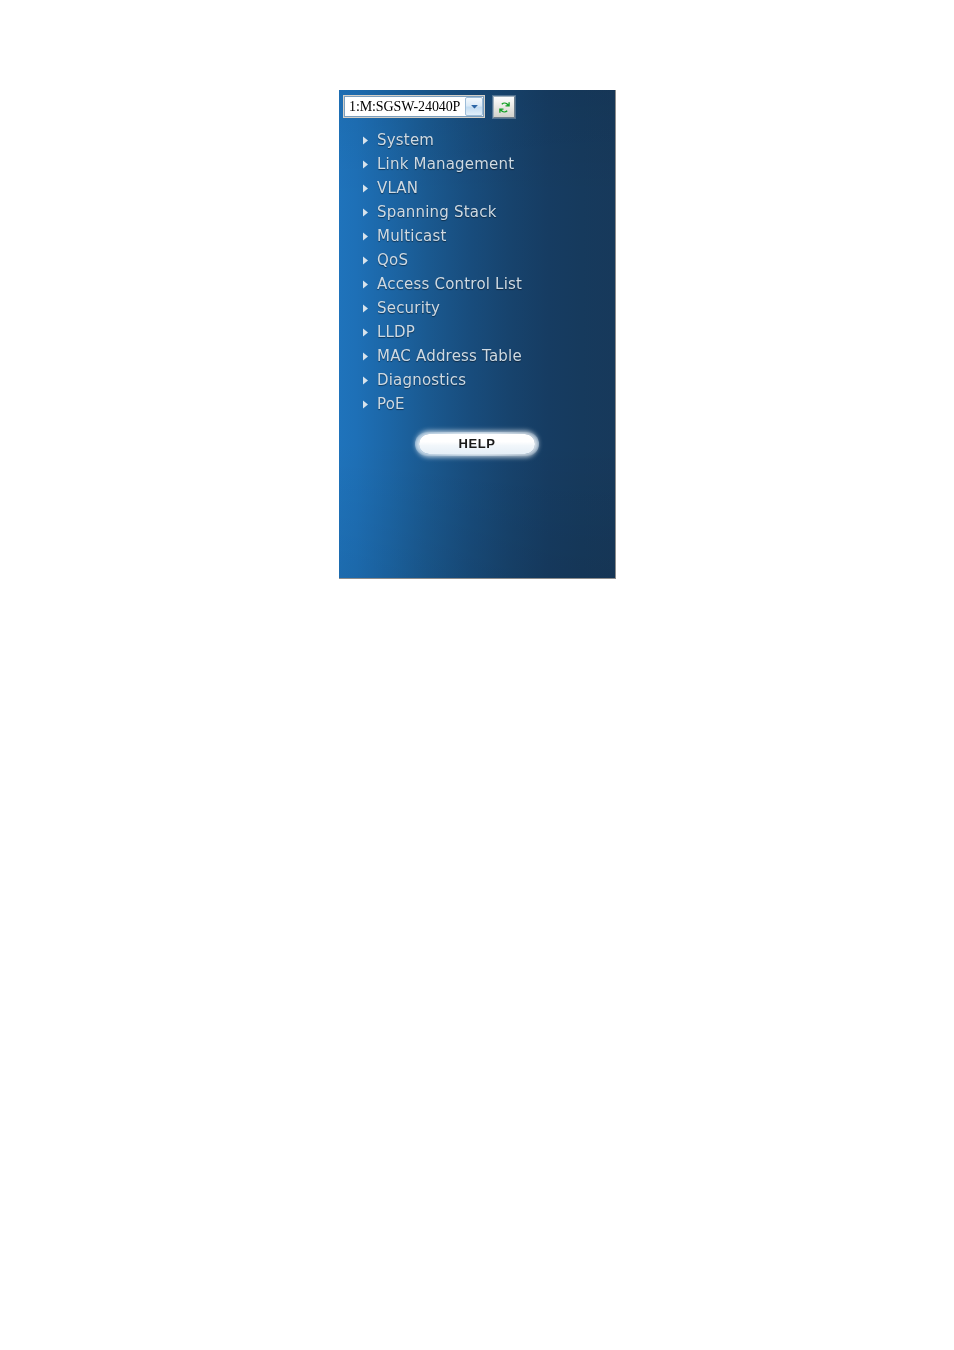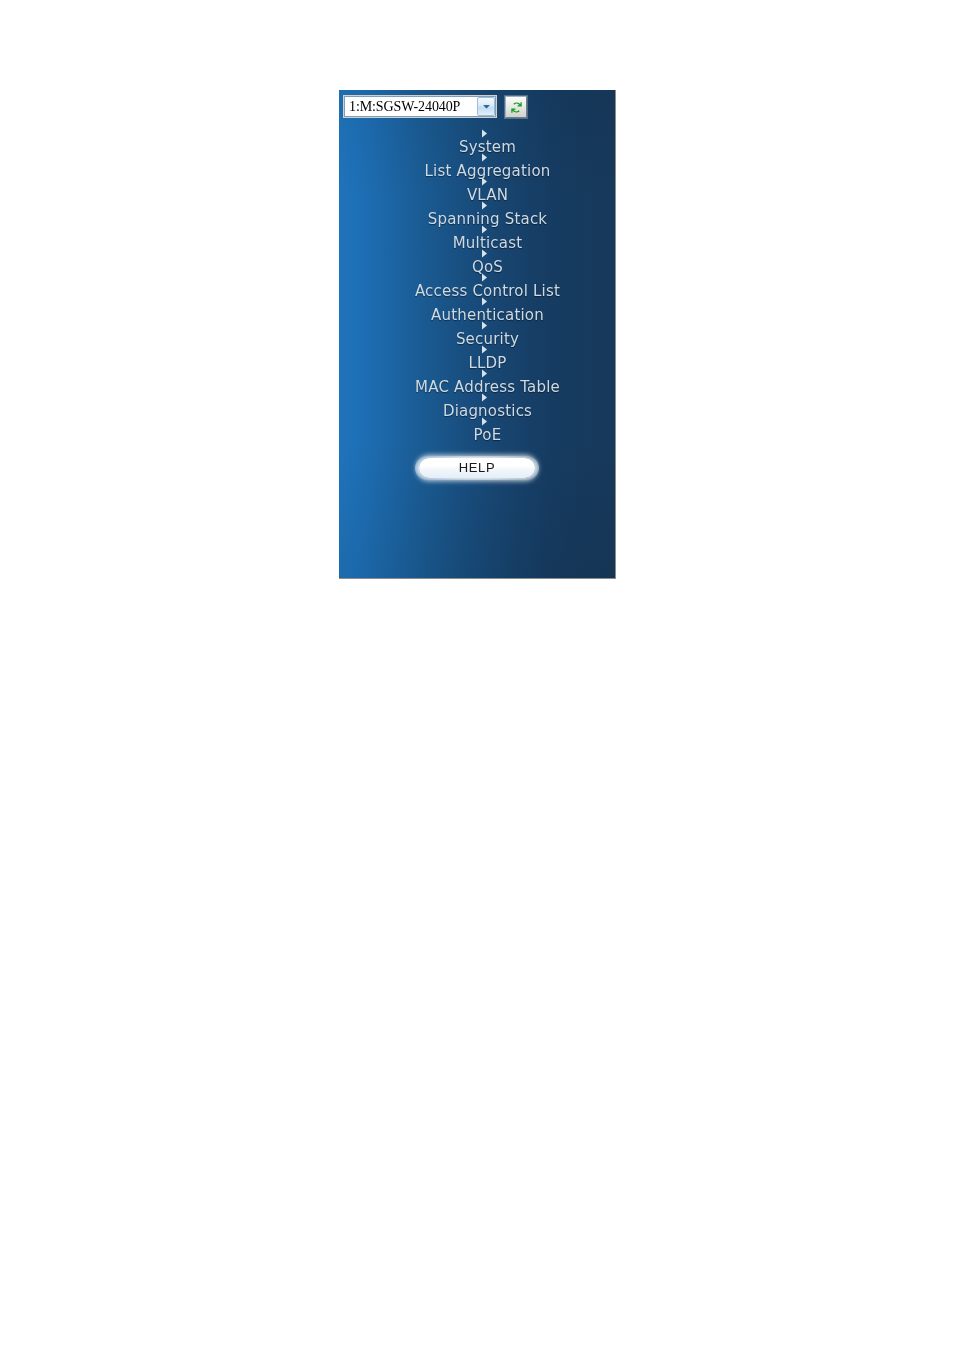--- a/index.html
+++ b/index.html
@@ -59,21 +59,21 @@
     display: flex;
     align-items: flex-start;
     padding: 6px 0 0 5px;
     height: 30px;
     box-sizing: border-box;
   }
 
   
   .combo {
     position: relative;
-    width: 152px;
+    width: 140px;
     height: 21px;
     box-sizing: border-box;
     background: #ffffff;
     border: 1px solid #7b9ebd;
     box-shadow: inset 1px 1px 0 #ffffff, 0 0 0 1px #d4d0c8;
     display: flex;
     align-items: center;
     cursor: pointer;
   }
   .combo-value {
@@ -127,21 +127,20 @@
     list-style: none;
     margin: 8px 0 0 0;
     padding: 0;
   }
   .menu-item {
     display: flex;
     align-items: center;
     height: 24px;
     padding-left: 21px;
     cursor: pointer;
-    flex-direction: column;
   }
   .menu-arrow {
     flex: 0 0 auto;
     width: 11px;
     height: 11px;
     margin-right: 6px;
     display: block;
   }
   .menu-label {
     font-family: "DejaVu Sans", sans-serif;
@@ -188,21 +187,21 @@
     border: none;
     display: flex;
     align-items: center;
     justify-content: center;
     cursor: pointer;
     padding: 0;
   }
   .help-text {
     font-family: "Liberation Sans", sans-serif;
     font-size: 13px;
-    font-weight: normal;
+    font-weight: bold;
     color: #1a1a1a;
     letter-spacing: 0.6px;
     line-height: 14px;
   }
 </style>
 </head>
 <body>
 
 <div id="nav-panel">
 
@@ -231,21 +230,21 @@
     <li class="menu-item">
       <svg class="menu-arrow" viewBox="0 0 11 11" aria-hidden="true">
           <path d="M3 1.5 L8 5.5 L3 9.5 Z" fill="#d7e3ec"></path>
         </svg>
       <span class="menu-label">System</span>
     </li>
     <li class="menu-item">
       <svg class="menu-arrow" viewBox="0 0 11 11" aria-hidden="true">
           <path d="M3 1.5 L8 5.5 L3 9.5 Z" fill="#d7e3ec"></path>
         </svg>
-      <span class="menu-label">List Aggregation</span>
+      <span class="menu-label">Link Management</span>
     </li>
     <li class="menu-item">
       <svg class="menu-arrow" viewBox="0 0 11 11" aria-hidden="true">
           <path d="M3 1.5 L8 5.5 L3 9.5 Z" fill="#d7e3ec"></path>
         </svg>
       <span class="menu-label">VLAN</span>
     </li>
     <li class="menu-item">
       <svg class="menu-arrow" viewBox="0 0 11 11" aria-hidden="true">
           <path d="M3 1.5 L8 5.5 L3 9.5 Z" fill="#d7e3ec"></path>
@@ -262,26 +261,20 @@
       <svg class="menu-arrow" viewBox="0 0 11 11" aria-hidden="true">
           <path d="M3 1.5 L8 5.5 L3 9.5 Z" fill="#d7e3ec"></path>
         </svg>
       <span class="menu-label">QoS</span>
     </li>
     <li class="menu-item">
       <svg class="menu-arrow" viewBox="0 0 11 11" aria-hidden="true">
           <path d="M3 1.5 L8 5.5 L3 9.5 Z" fill="#d7e3ec"></path>
         </svg>
       <span class="menu-label">Access Control List</span>
-    </li>
-    <li class="menu-item">
-      <svg class="menu-arrow" viewBox="0 0 11 11" aria-hidden="true">
-          <path d="M3 1.5 L8 5.5 L3 9.5 Z" fill="#d7e3ec"></path>
-        </svg>
-      <span class="menu-label">Authentication</span>
     </li>
     <li class="menu-item">
       <svg class="menu-arrow" viewBox="0 0 11 11" aria-hidden="true">
           <path d="M3 1.5 L8 5.5 L3 9.5 Z" fill="#d7e3ec"></path>
         </svg>
       <span class="menu-label">Security</span>
     </li>
     <li class="menu-item">
       <svg class="menu-arrow" viewBox="0 0 11 11" aria-hidden="true">
           <path d="M3 1.5 L8 5.5 L3 9.5 Z" fill="#d7e3ec"></path>

